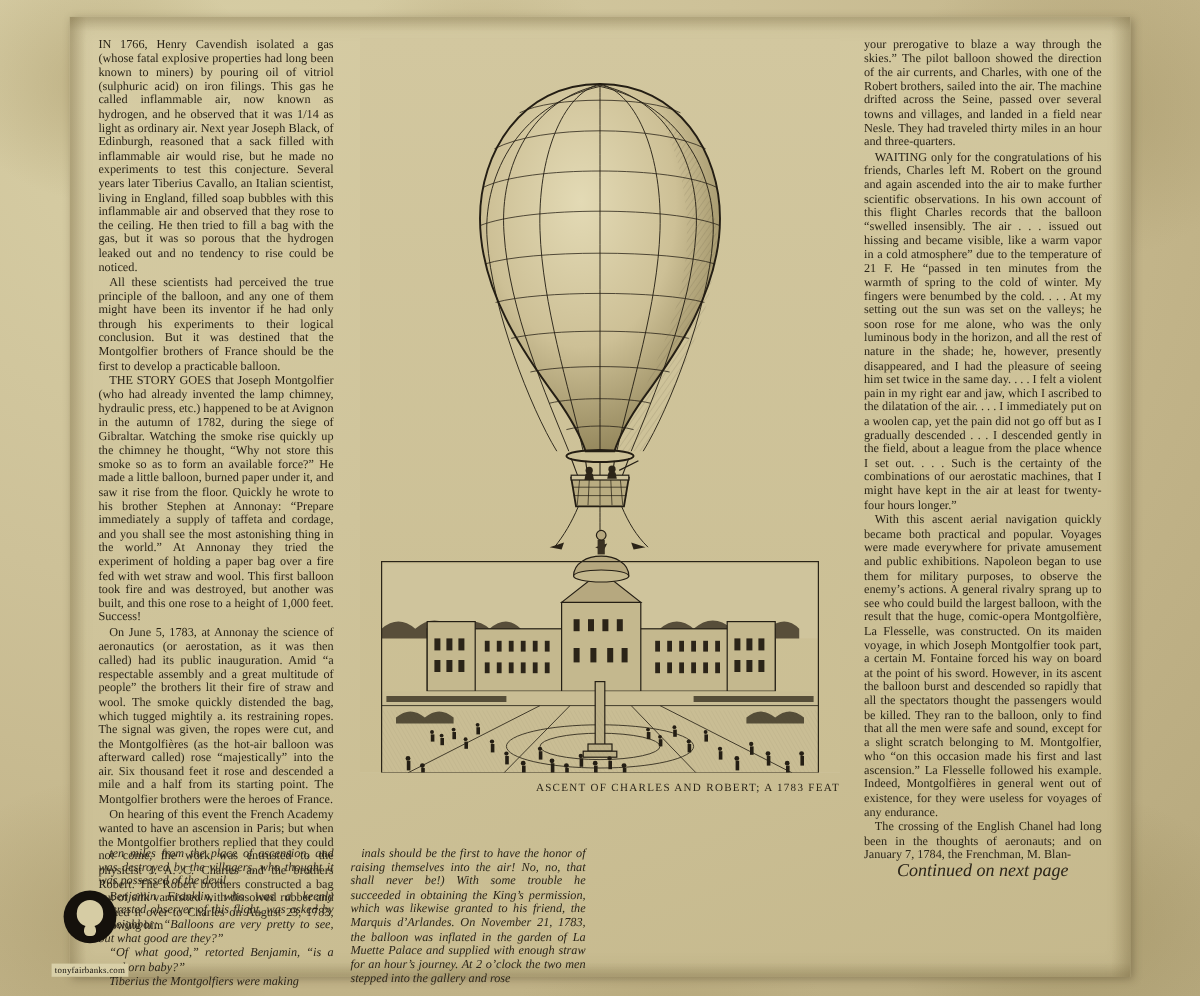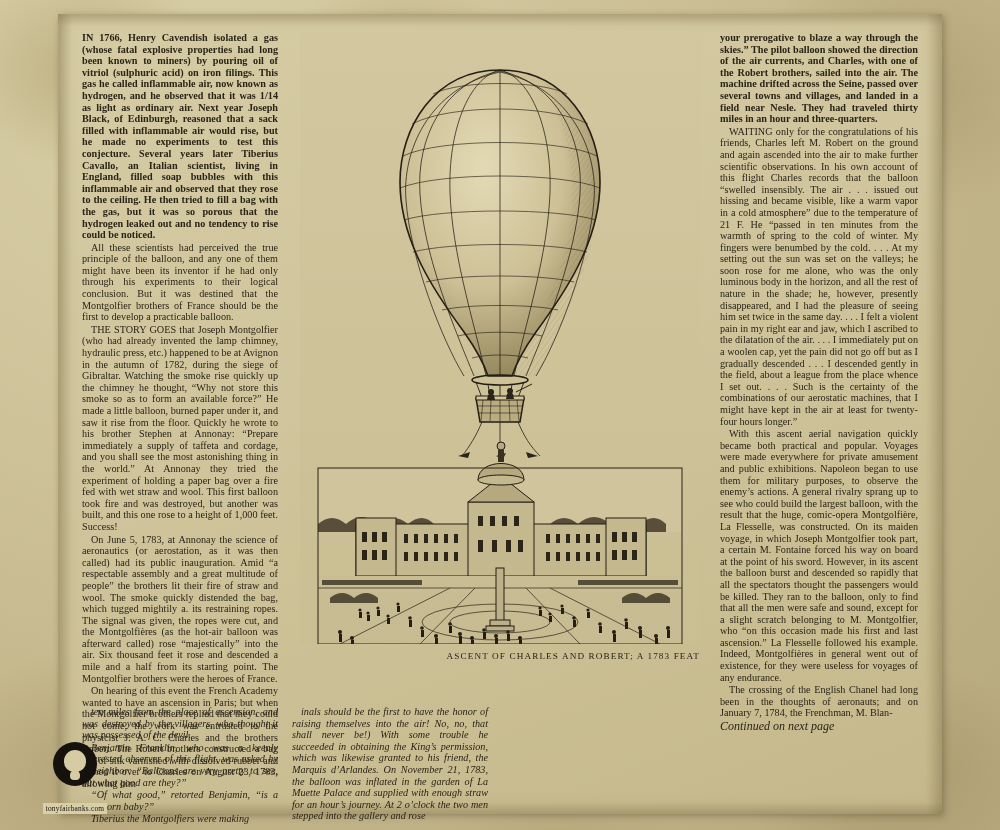--- a/index.html
+++ b/index.html
@@ -42,21 +42,21 @@
     position:absolute;left:0;top:0;width:884px;height:800px;
     box-sizing:border-box;padding:18px 16px 14px 16px;
   }
   .col{
     position:absolute;top:18px;
     font-size:10.2px;line-height:11.6px;
     color:#2a2418;text-align:justify;
     -webkit-hyphens:auto;hyphens:auto;
   }
   .col p{margin:0 0 1px 0;text-indent:9px;}
-  .col p.noind{text-indent:0;font-weight:bold;}
+  .col p.noind{text-indent:0;}
 
   #col-left{left:24px;width:196px;height:660px;}
   #col-right{left:662px;width:198px;height:748px;}
 
   .center-wrap{position:absolute;left:242px;top:18px;width:400px;}
   .figure{
     width:400px;height:612px;
     background:#cfc49d;
     position:relative;overflow:hidden;
   }
@@ -64,21 +64,21 @@
     width:400px;text-align:right;font-size:9.2px;letter-spacing:1.1px;
     color:#2a2418;margin-top:7px;font-variant:small-caps;
   }
 
   .bottom{
     position:absolute;left:24px;top:692px;width:620px;height:96px;
     display:flex;gap:14px;font-style:italic;
   }
   .bcol{width:196px;font-size:10.2px;line-height:11.6px;color:#2a2418;text-align:justify;hyphens:auto;}
   .bcol p{margin:0 0 1px 0;text-indent:9px;}
-  .contnext{text-align:left;font-style:italic;font-size:12px;margin-top:2px;}
+  .contnext{text-align:center;font-style:italic;font-size:15px;margin-top:2px;}
 
   .stamp{
     position:absolute;left:38px;top:742px;width:74px;height:62px;text-align:center;
   }
   .stamp .disc{
     width:44px;height:44px;border-radius:50%;margin:0 auto;
     background:#15110c;position:relative;
   }
   .stamp .disc:after{
     content:"";position:absolute;left:11px;top:8px;width:22px;height:22px;

